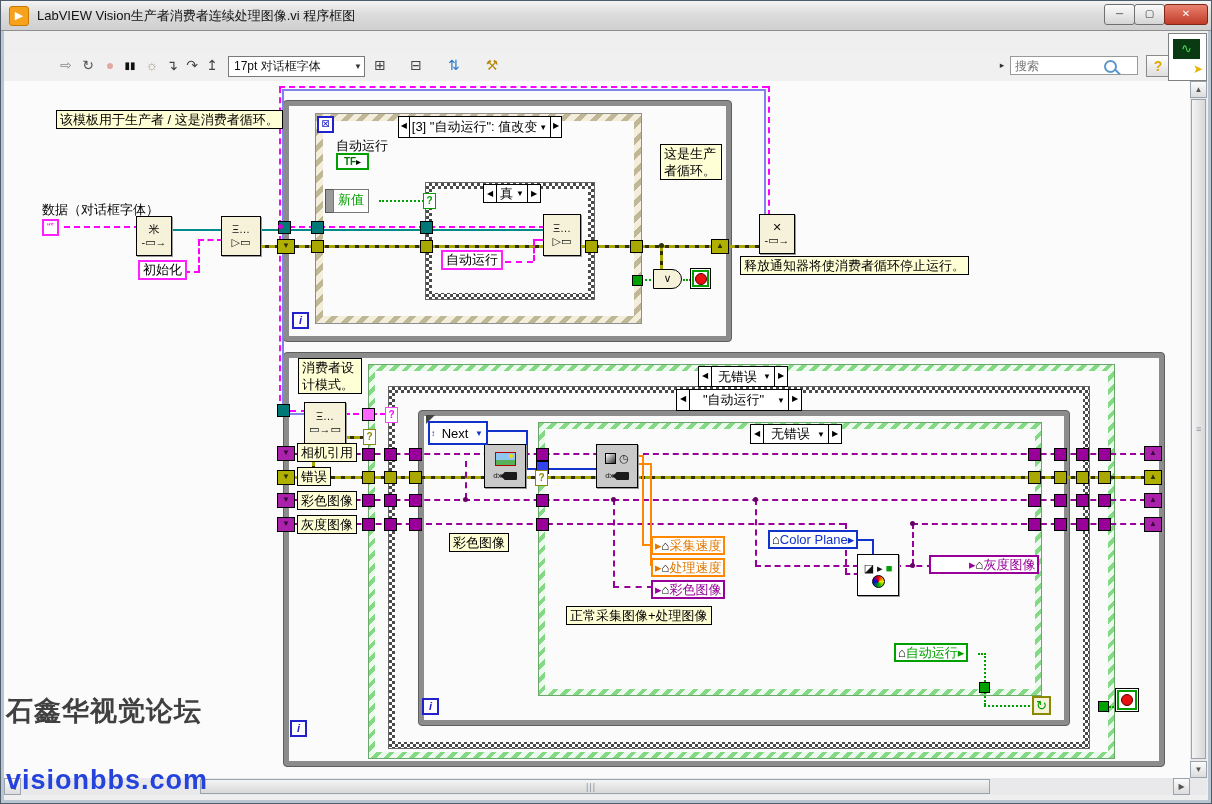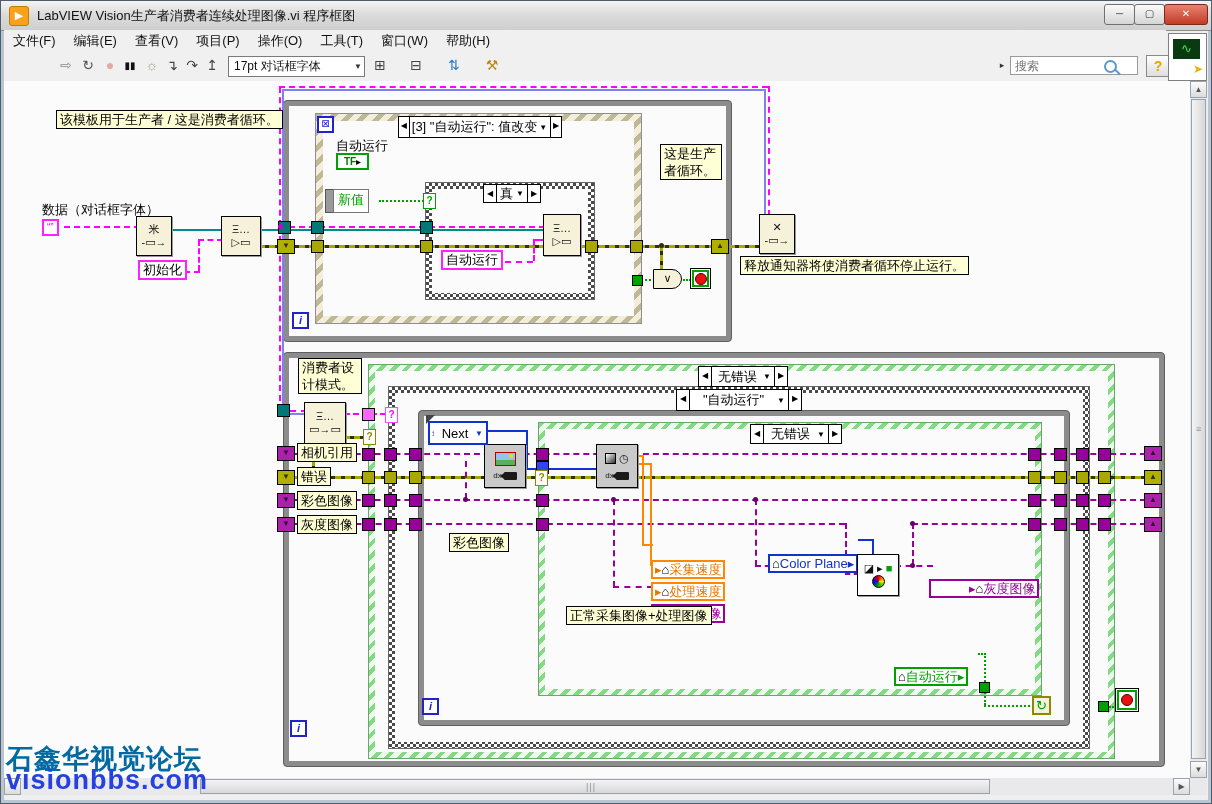--- a/index.html
+++ b/index.html
@@ -56,21 +56,21 @@
   .dot{position:absolute;width:5px;height:5px;border-radius:50%;z-index:4;}
   .d-olv{background:#303000;} .d-purp{background:#660066;} .d-mag{background:#CC00CC;}
   .sr{position:absolute;width:16px;height:13px;border:1px solid #000;z-index:4;font-size:8px;line-height:12px;text-align:center;}
   .sr-p{background:#AA22AA;color:#3A003A;} .sr-o{background:#B0B000;color:#303000;}
   .qsel{position:absolute;width:11px;height:14px;background:#fff;z-index:5;font-size:10px;font-weight:bold;text-align:center;line-height:14px;}
   .q-grn{border:1px solid #00A000;color:#00A000;} .q-pink{border:1px solid #FF44FF;color:#FF00FF;} .q-olv{border:1px solid #8A8A00;color:#8A8A00;}
   .cmt{position:absolute;background:#FFFFD6;border:1px solid #000;font-size:13px;line-height:17px;padding:0 3px;z-index:5;color:#000;}
   .nowrap{white-space:nowrap;}
   .freelbl{position:absolute;font-size:13px;color:#000;z-index:5;white-space:nowrap;}
   .const{position:absolute;background:#fff;border:2px solid #FF22FF;font-size:13px;line-height:16px;padding:0 3px;z-index:5;white-space:nowrap;}
-  .lv{position:absolute;background:#fff;border:2px solid;font-size:13px;line-height:15px;padding:0 2px;z-index:5;white-space:nowrap;margin-top:24px;}
+  .lv{position:absolute;background:#fff;border:2px solid;font-size:13px;line-height:15px;padding:0 2px;z-index:5;white-space:nowrap;}
   .lv .hs{color:#000;} .lv-org{border-color:#FF8800;color:#E07800;} .lv-purp{border-color:#990099;color:#990099;}
   .lv-blue{border-color:#1133CC;color:#1133CC;} .lv-grn{border-color:#00A000;color:#00A000;}
   .node{position:absolute;background:#F6F2DA;border:1px solid #000;box-shadow:1px 1px 0 #999;z-index:5;
     display:flex;flex-direction:column;align-items:center;justify-content:center;font-size:11px;line-height:1.15;color:#111;}
   .gnode{position:absolute;background:#C9C9C9;border:1px solid #000;box-shadow:1px 1px 0 #999;z-index:5;
     display:flex;flex-direction:column;align-items:center;justify-content:space-evenly;padding:1px;}
   .thumb{width:19px;height:12px;border:1px solid #B00000;background:linear-gradient(180deg,#8EC6F0 0 58%,#58B058 58%);position:relative;}
   .thumb::after{content:"";position:absolute;width:4px;height:4px;background:#FFD800;border-radius:50%;top:1px;right:2px;}
   .botrow{display:flex;align-items:center;gap:2px;}
   .dx{font-size:8px;color:#111;}
@@ -103,46 +103,36 @@
   .edbox{position:absolute;background:#fff;border:1px solid #777;z-index:5;font-size:13px;line-height:20px;padding:0 4px;color:#00A000;white-space:nowrap;}
   .corner{position:absolute;width:0;height:0;border-top:9px solid #444;border-right:9px solid transparent;z-index:6;}
   
   .sb{position:absolute;background:#E9E9EC;z-index:8;}
   .sb-btn{position:absolute;background:linear-gradient(#FCFCFC,#DCDCDC);border:1px solid #9AA4AE;color:#555;
     font-size:8px;text-align:center;line-height:15px;box-sizing:border-box;}
   .sb-thumb{position:absolute;background:linear-gradient(90deg,#F4F4F4,#D8D8D8);border:1px solid #9AA4AE;box-sizing:border-box;}
   .sb-thumb.hz{background:linear-gradient(#F4F4F4,#D8D8D8);}
   .grip{position:absolute;color:#8A94A0;font-size:9px;letter-spacing:1px;}
   #watermark1,#watermark2{position:absolute;font-weight:bold;z-index:20;font-size:27px;letter-spacing:1px;}
-  #watermark1{left:6px;top:741px;color:#0369a1;}
+  #watermark1{left:6px;top:693px;color:#404040;}
   #watermark2{left:6px;top:765px;color:#2543DC;}
 </style>
 </head>
 <body>
 
 <div id="win">
 
   <div id="titlebar">
     <div id="appicon">▶</div>
     <span>LabVIEW Vision生产者消费者连续处理图像.vi 程序框图</span>
   </div>
   <div class="winbtn" style="left:1104px;width:29px;">─</div>
   <div class="winbtn" style="left:1134px;width:29px;">▢</div>
   <div class="winbtn" id="btn-close" style="left:1164px;width:42px;">✕</div>
 
-  <div id="menubar">
-    <span class="menu-item">文件(F)</span>
-    <span class="menu-item">编辑(E)</span>
-    <span class="menu-item">查看(V)</span>
-    <span class="menu-item">项目(P)</span>
-    <span class="menu-item">操作(O)</span>
-    <span class="menu-item">工具(T)</span>
-    <span class="menu-item">窗口(W)</span>
-    <span class="menu-item">帮助(H)</span>
-  </div>
 
   <div id="toolbar">
     <span class="tbtn" style="left:52px;color:#888;">⇨</span>
     <span class="tbtn" style="left:74px;color:#555;">↻</span>
     <span class="tbtn" style="left:96px;color:#E2A9A0;">●</span>
     <span class="tbtn" style="left:116px;color:#111;font-size:10px;">▮▮</span>
     <span class="tbtn" style="left:138px;color:#A98;">☼</span>
     <span class="tbtn" style="left:158px;">↴</span>
     <span class="tbtn" style="left:178px;">↷</span>
     <span class="tbtn" style="left:198px;">↥</span>

